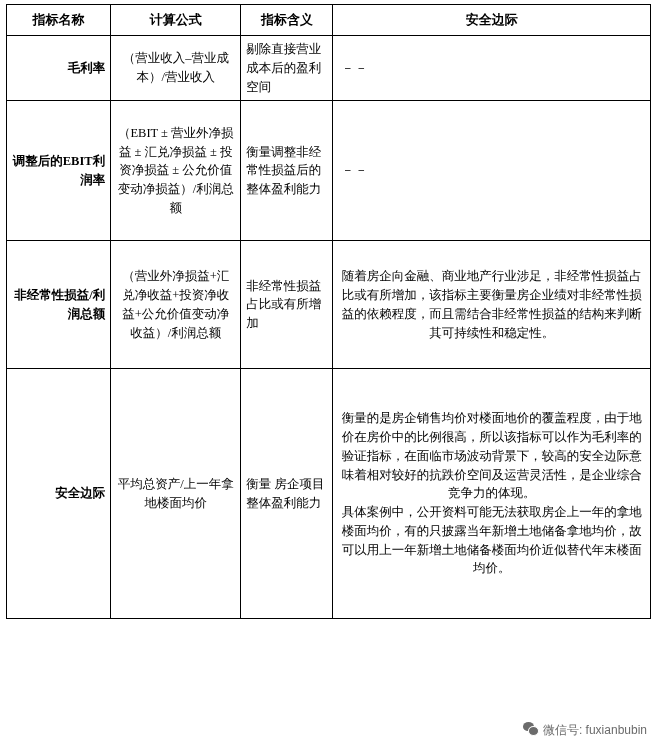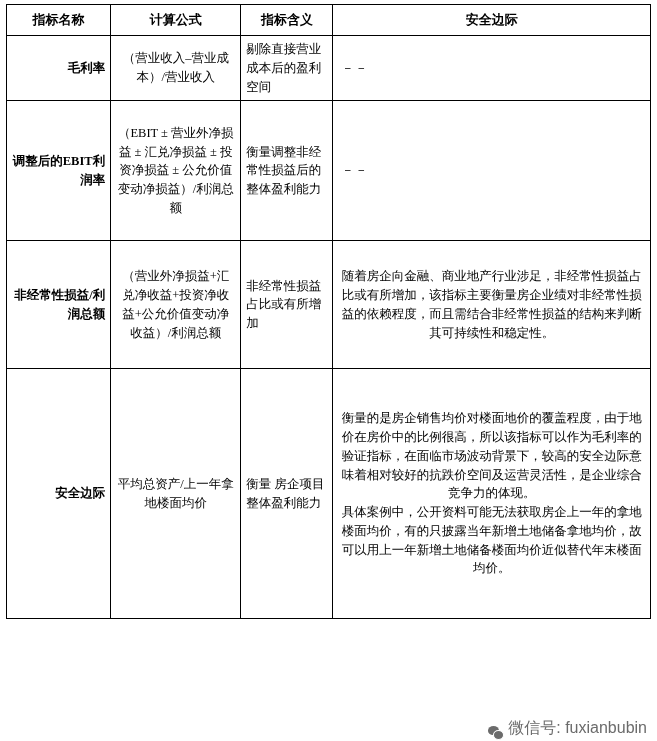--- a/index.html
+++ b/index.html
@@ -68,24 +68,24 @@
   td.analysis.dash {
     text-align: left;
     padding-left: 8px;
     letter-spacing: 1px;
   }
   .footer {
     position: absolute;
     right: 10px;
     bottom: 6px;
     display: flex;
-    align-items: flex-end;
+    align-items: flex-start;
     gap: 5px;
     color: #6b6b6b;
-    font-size: 16px;
+    font-size: 12px;
     font-family: "Liberation Sans", sans-serif;
   }
   .wechat-icon {
     width: 15px;
     height: 13px;
     position: relative;
     display: inline-block;
   }
   .wechat-icon .b1 {
     position: absolute;

